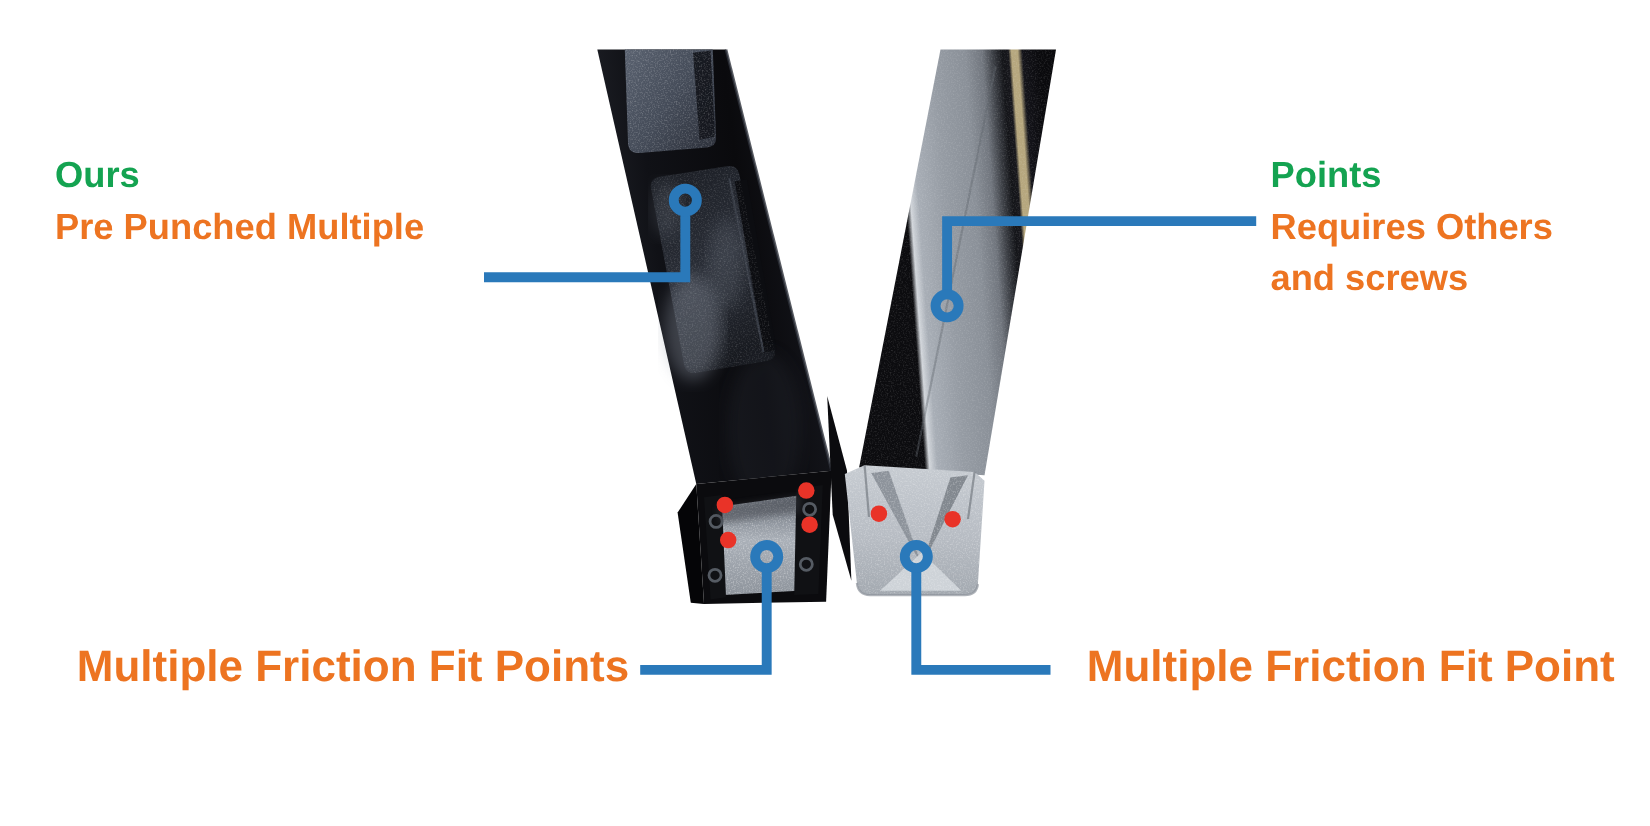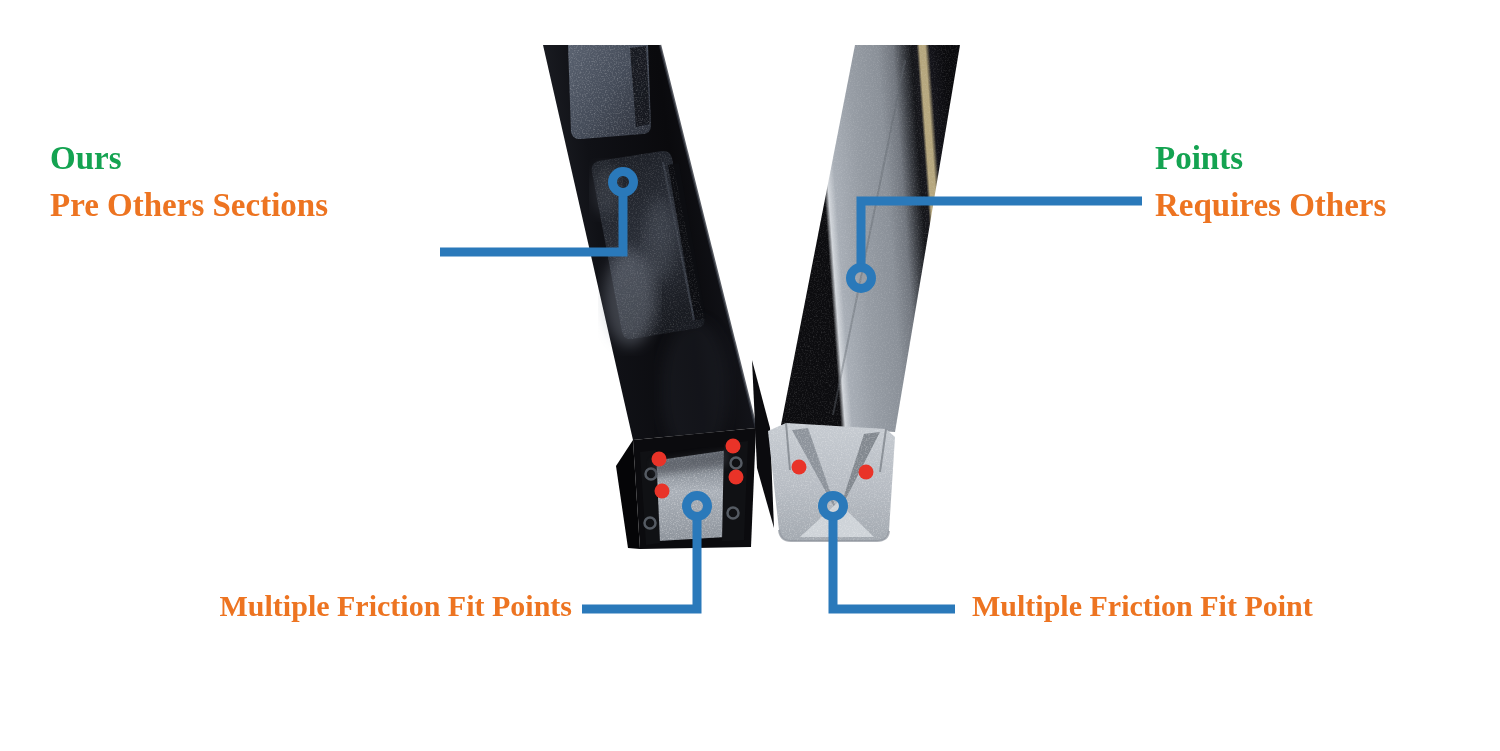--- a/index.html
+++ b/index.html
@@ -3,32 +3,32 @@
 <meta charset="utf-8">
 <style>
   :root{
     --green:#14a351; --orange:#ed7421; --callout-blue:#2a79ba;
     --marker-red:#e93328; --background:#ffffff;
   }
   html,body{margin:0;padding:0;background:#fff;}
   .stage{
     position:relative;width:1500px;height:751px;overflow:hidden;
     background:var(--background);
-    font-family:Liberation Serif, serif;
+    font-family:Liberation Sans, sans-serif;
   }
   svg.art{position:absolute;left:0;top:0;}
   .label-block{
     position:absolute;font-weight:700;font-size:33px;line-height:47px;
     white-space:nowrap;letter-spacing:0;
   }
   .label-block .heading{color:var(--green);}
   .label-block .sub{color:var(--orange);}
   .caption{
-    position:absolute;font-weight:700;font-size:30px;line-height:40px;
-    color:var(--orange);white-space:nowrap;
+    position:absolute;font-weight:700;font-size:40px;line-height:40px;
+    color:var(--orange);white-space:nowrap;margin-left:16px;
   }
   .caption-left{right:928px;top:586px;}
   .caption-right{left:972px;top:586px;}
   .block-ours{left:50px;top:135px;}
   .block-others{left:1155px;top:135px;}
   .callout{fill:none;stroke:var(--callout-blue);stroke-width:9;stroke-linejoin:miter;}
   .callout-ring{fill:none;stroke:var(--callout-blue);stroke-width:9;}
   .friction-dot{fill:var(--marker-red);}
 </style>
 </head>
@@ -175,24 +175,25 @@
       <circle class="friction-dot" cx="733" cy="446" r="7.5"></circle>
       <circle class="friction-dot" cx="736" cy="477" r="7.5"></circle>
       <circle class="friction-dot" cx="662" cy="491" r="7.5"></circle>
       <circle class="friction-dot" cx="799" cy="467" r="7.5"></circle>
       <circle class="friction-dot" cx="866" cy="472" r="7.5"></circle>
     </g>
   </svg>
 
   <div class="label-block block-ours">
     <div class="heading">Ours</div>
-    <div class="sub">Pre Others Sections</div>
+    <div class="sub">Pre Punched Multiple</div>
   </div>
 
   <div class="label-block block-others">
     <div class="heading">Points</div>
     <div class="sub">Requires Others</div>
+    <div class="sub">and screws</div>
   </div>
 
   <div class="caption caption-left">Multiple Friction Fit Points</div>
   <div class="caption caption-right">Multiple Friction Fit Point</div>
 
 </div>
 
 </body></html>

